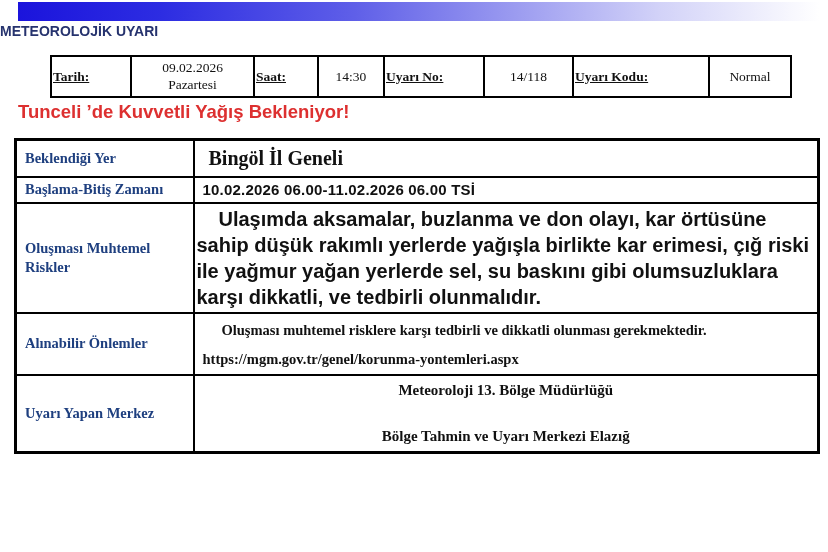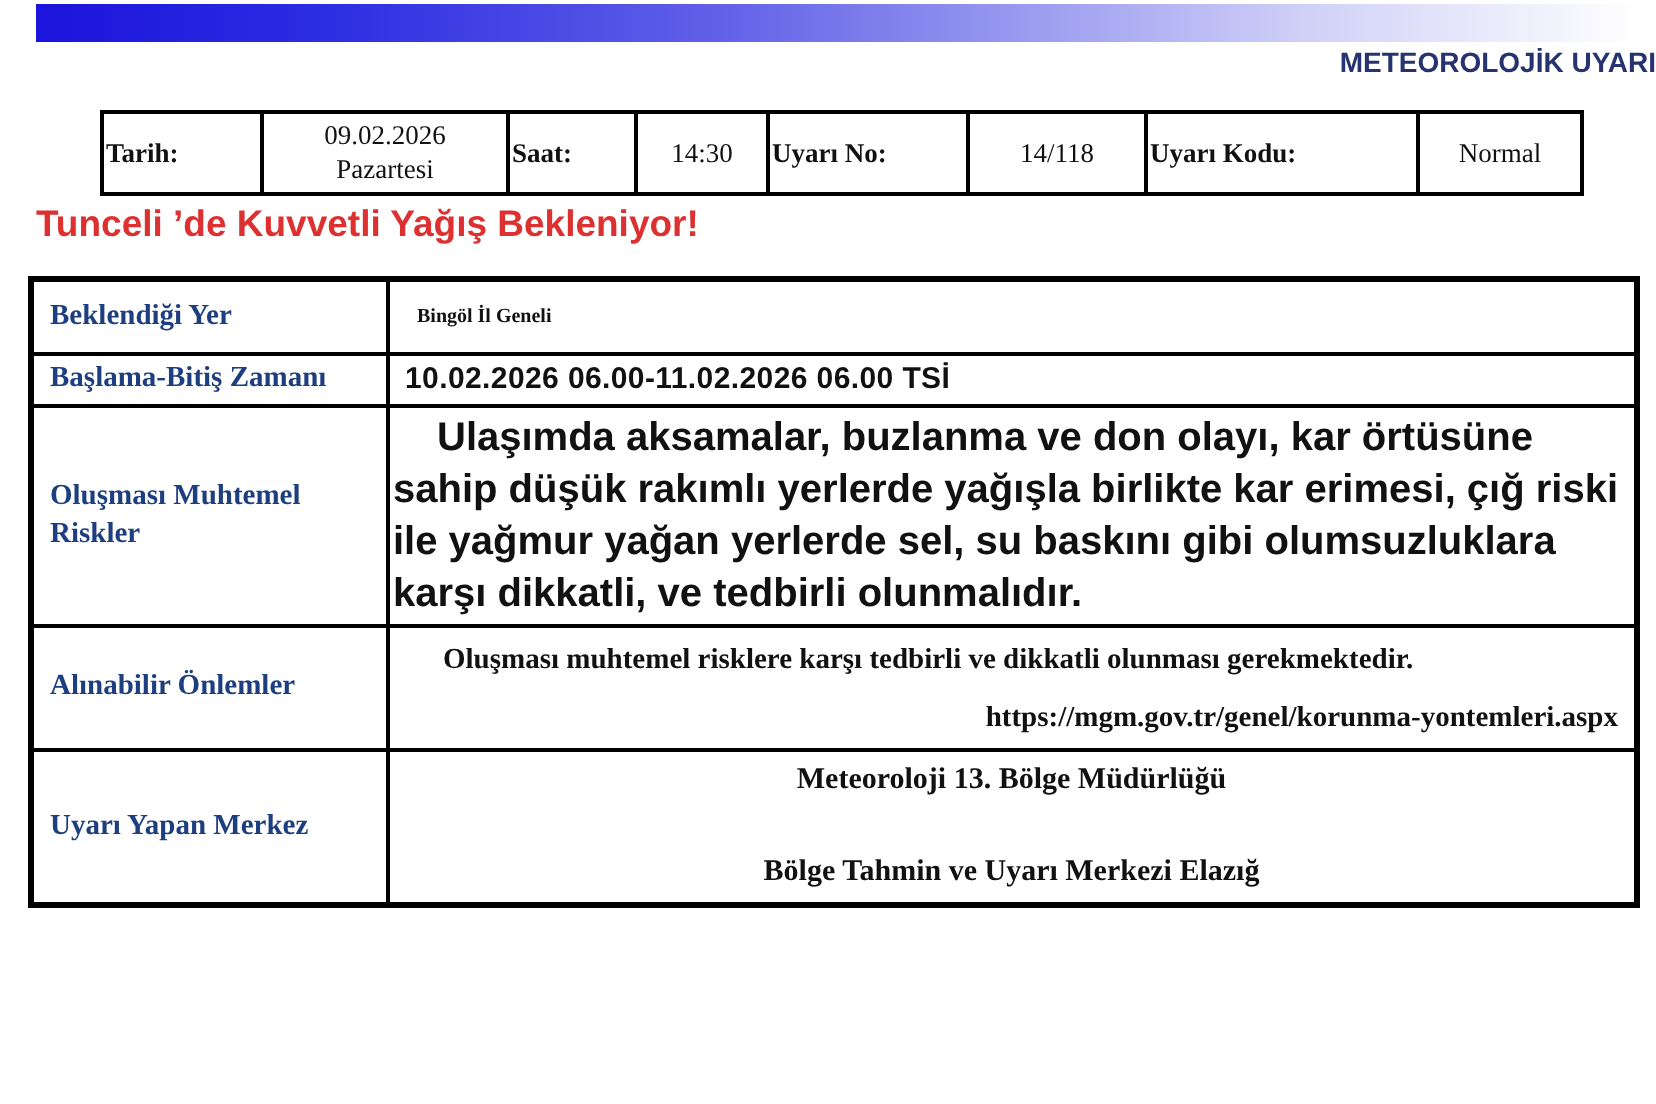--- a/index.html
+++ b/index.html
@@ -14,21 +14,21 @@
   
   .topbar {
     position: absolute; left: 18px; top: 2px;
     width: 801px; height: 19px;
     background: linear-gradient(90deg, #1b14dc 0%, #2d2de2 18%, #5f5fe8 42%, #9b9bf0 62%, #d2d2f8 80%, #ffffff 100%);
   }
 
   
   .doc-title {
     position: absolute; top: 23px; left: 0; width: 828px;
-    text-align: right;
+    text-align: left;
     color: #26336e;
     font-family: "Liberation Sans", sans-serif;
     font-weight: bold;
     font-size: 14px;
     letter-spacing: 0px;
   }
 
   
   table.info {
     position: absolute; left: 50px; top: 55px;
@@ -37,21 +37,21 @@
     table-layout: fixed;
   }
   table.info td {
     border: 2px solid #000;
     vertical-align: middle;
     font-size: 13.5px;
     color: #111;
     overflow: hidden;
     white-space: nowrap;
   }
-  table.info td.lbl { font-weight: bold; text-align: left; }
+  table.info td.lbl { font-weight: bold; text-align: left; text-decoration: underline; }
   table.info td.val { text-align: center; font-weight: normal; white-space: normal; }
   .date-lines { line-height: 1.2; }
 
   
   .alert-title {
     position: absolute; top: 101px; left: 0; width: 828px;
     text-align: left;
     margin-left: 44px;
   }
   .alert-title span {
@@ -77,39 +77,39 @@
   table.details { border: 3px solid #000; }
   td.rowlabel {
     color: #1e3f7f;
     font-weight: bold;
     font-size: 14.5px;
     padding-left: 8px;
     line-height: 1.25;
   }
   td.rowvalue {
     font-weight: bold;
-    font-size: 10px;
+    font-size: 20px;
     color: #111;
     padding: 2px 8px;
   }
   tr.r1 td { vertical-align: top; }
   tr.r1 td.rowlabel { padding-top: 20px; }
   tr.r1 td.rowvalue { padding-top: 12px; text-align: justify; font-size: 16px; line-height: 1.32; }
   tr.r2 td.rowvalue { padding-left: 14px; }
   tr.r3 td.rowvalue, tr.r5 td.rowvalue {
     font-family: "Liberation Sans", sans-serif;
   }
   tr.r3 td.rowvalue { font-size: 15px; letter-spacing: 0.2px; }
   tr.r5 td.rowvalue {
     font-size: 20px; line-height: 1.3;
     padding: 2px 2px; text-indent: 22px; text-align: left;
   }
   tr.r6 td.rowvalue { padding: 0 8px; font-size: 14.5px; }
   tr.r6 .line1 { margin-top: 2px; margin-left: 19px; }
-  tr.r6 .line2 { margin-top: 12px; text-align: right; }
+  tr.r6 .line2 { margin-top: 12px; }
   tr.r7 td.rowvalue { text-align: center; font-size: 15px; }
   tr.r7 .line2 { margin-top: 29px; }
 </style>
 </head>
 <body>
 
 <div class="page">
 
   <div class="topbar"></div>
 

